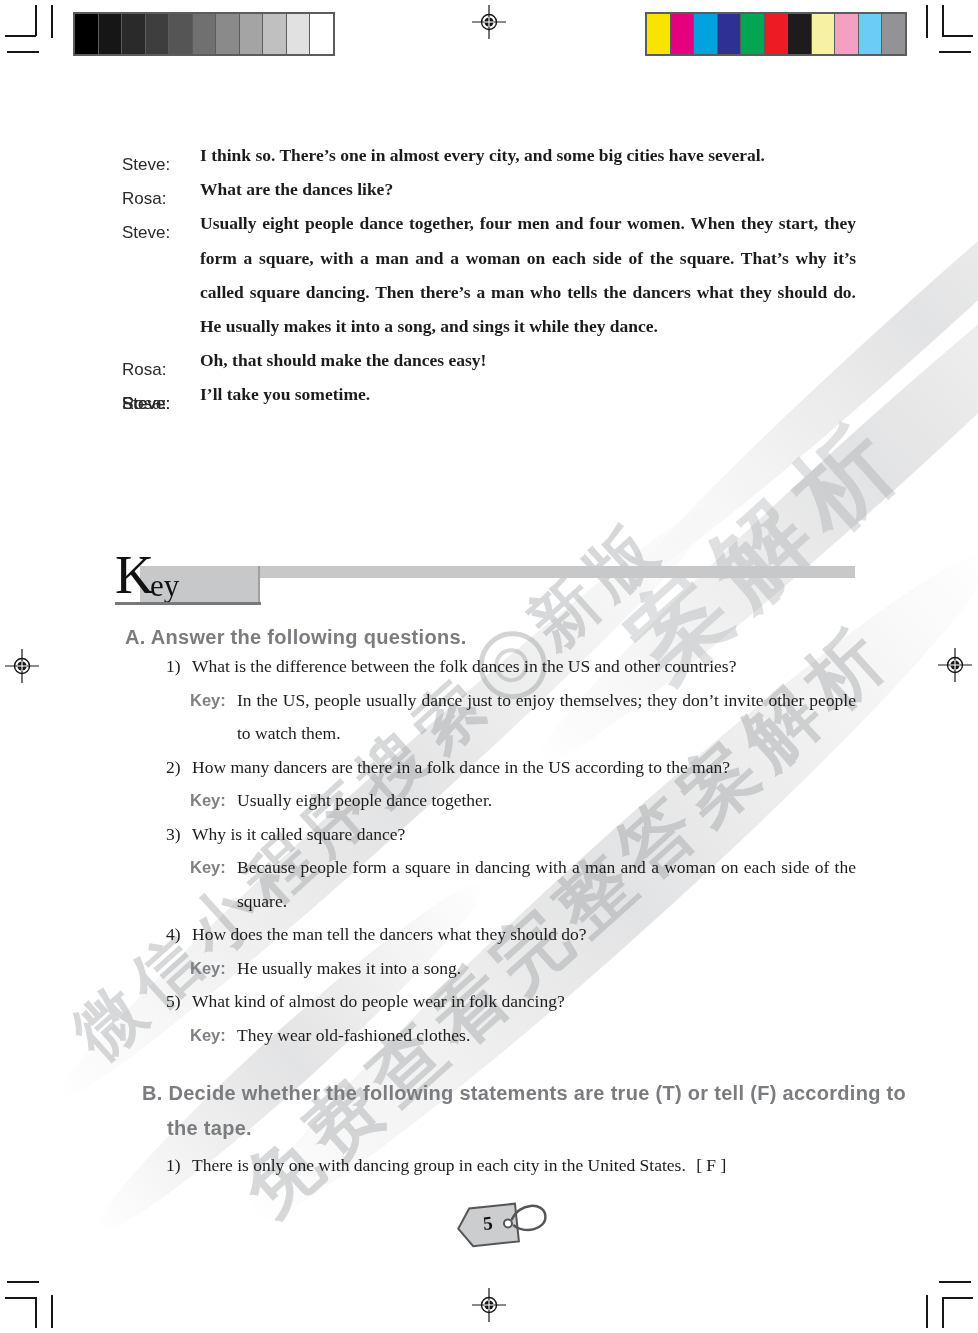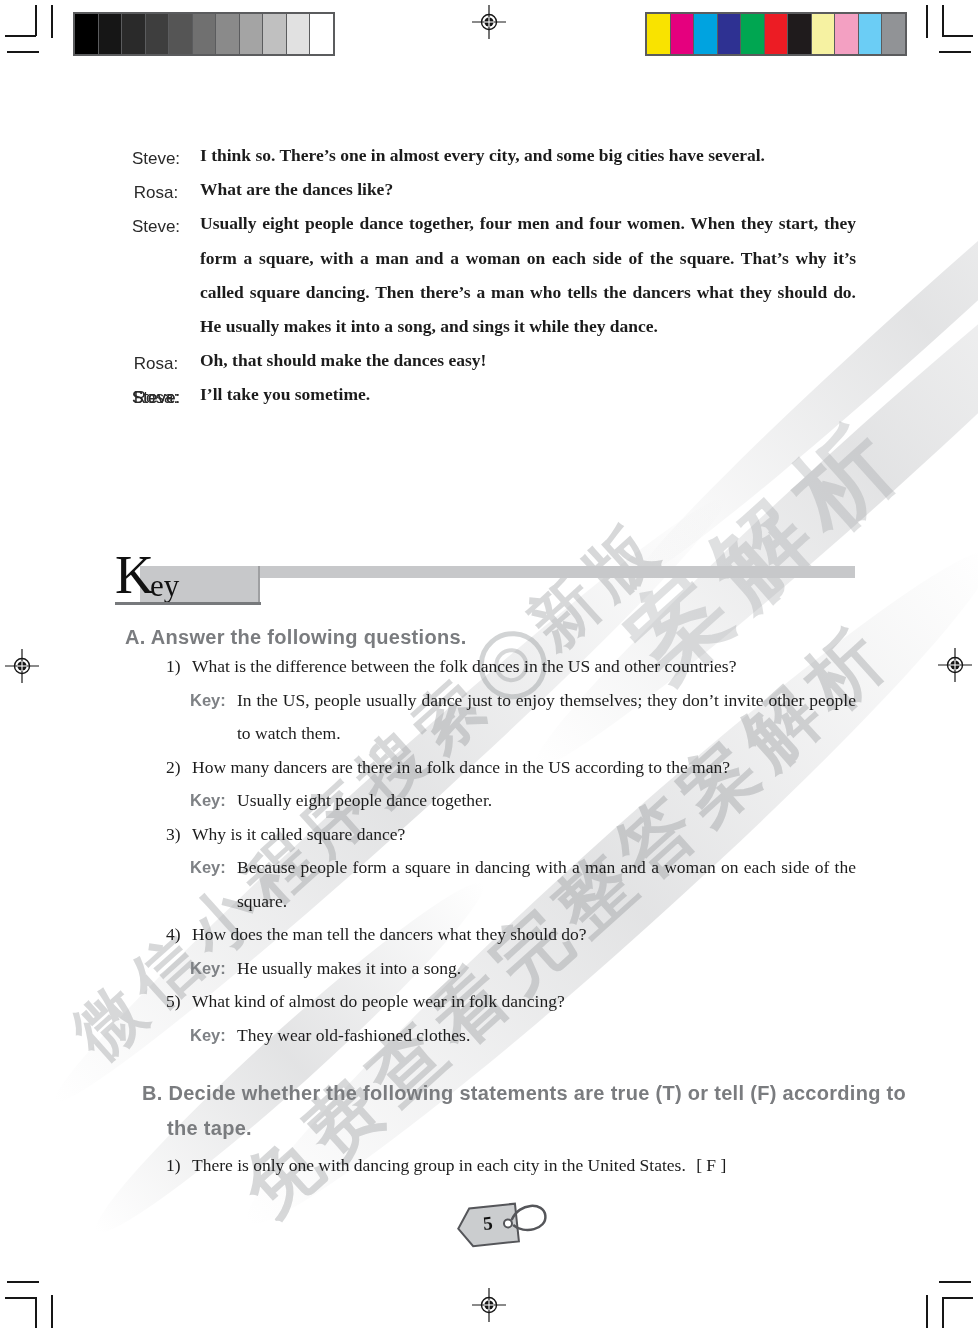--- a/index.html
+++ b/index.html
@@ -22,21 +22,21 @@
     transform:rotate(-42deg);color:rgba(138,141,145,.34);
     font-family:"DejaVu Sans",sans-serif;}
   .wm-logo{display:inline-block;width:58px;height:58px;border:5px solid rgba(138,141,145,.38);
     border-radius:50%;vertical-align:middle;margin:0 6px;position:relative;}
   .wm-logo::after{content:"";position:absolute;left:11px;top:11px;width:26px;height:26px;
     border:4px solid rgba(138,141,145,.34);border-radius:50%;}
   
   .dialogue{position:absolute;left:122px;top:138px;width:734px;
     font-size:17.5px;line-height:34.2px;}
   .d-row{position:relative;}
-  .d-label{position:absolute;left:0;top:4px;width:68px;text-align:center;
+  .d-label{position:absolute;left:0;top:10px;width:68px;text-align:left;
     font-family:"Liberation Sans",sans-serif;font-size:17px;color:#2a2a2a;}
   .d-text{margin-left:78px;text-align:justify;font-weight:bold;}
   
   .key-heading{position:absolute;left:115px;top:550px;width:745px;height:58px;}
   .key-bar-long{position:absolute;left:95px;top:16px;width:645px;height:12px;background:#c7c8ca;}
   .key-bar-block{position:absolute;left:25px;top:16px;width:118px;height:36px;background:#c7c8ca;
     border-right:2px solid #9fa0a2;border-bottom:1px solid #9fa0a2;}
   .key-K{position:absolute;left:0;top:-2px;font-size:54px;line-height:54px;color:#111;}
   .key-ey{position:absolute;left:35px;top:20px;font-size:31px;line-height:31px;color:#111;}
   .key-underline{position:absolute;left:0;top:52px;width:146px;height:3px;background:#77797c;}

